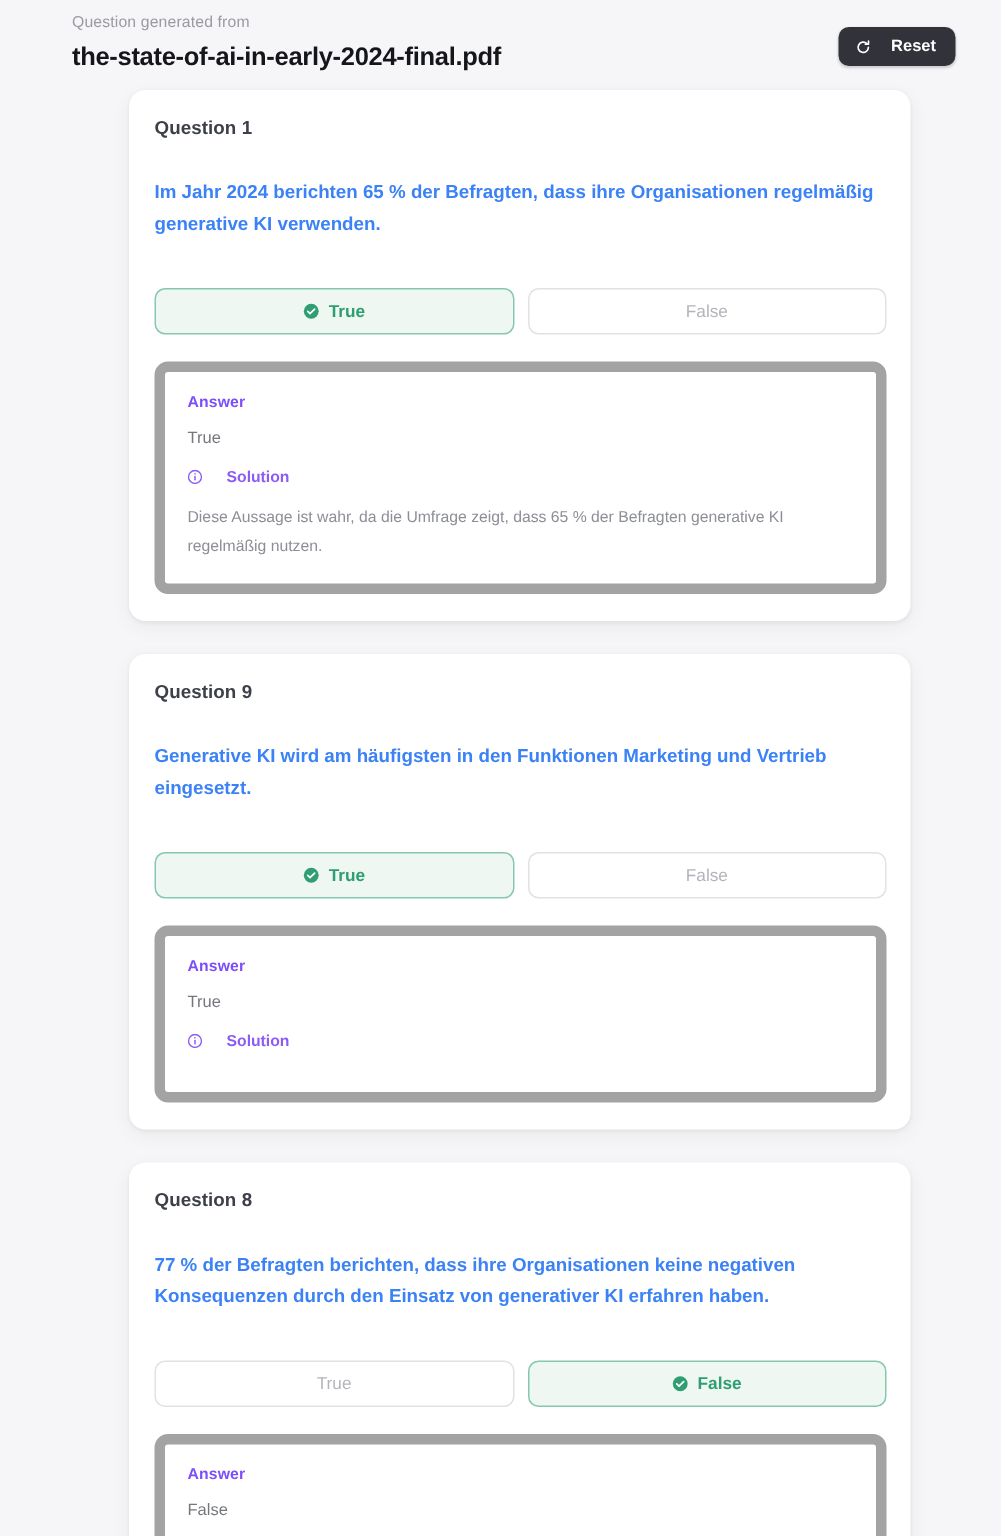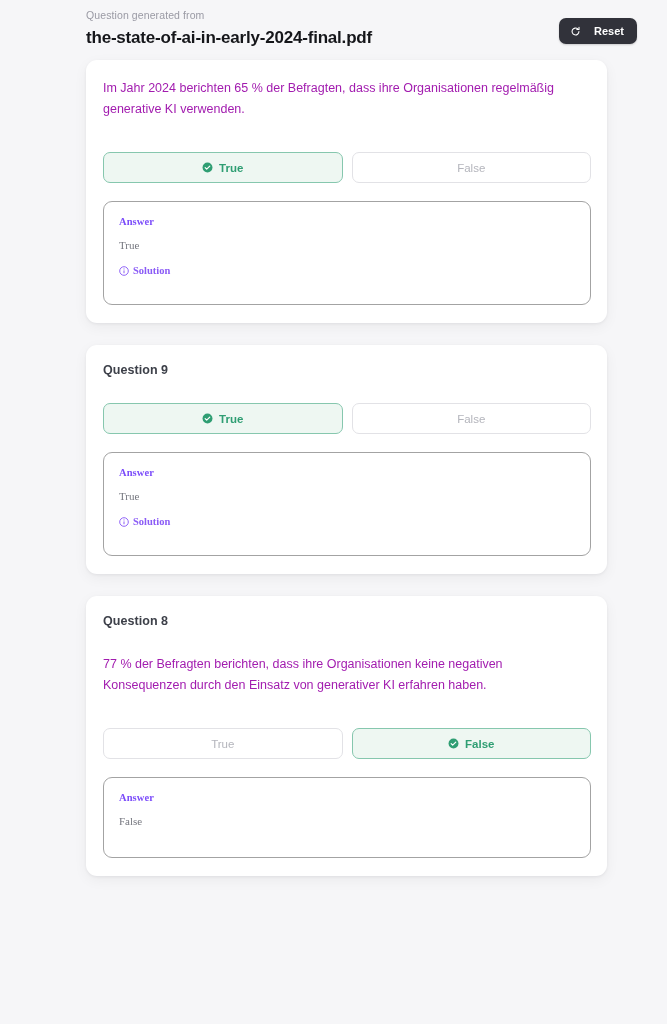--- a/index.html
+++ b/index.html
@@ -20,21 +20,21 @@
     width: 667px;
     min-height: 1024px;
     padding: 0 0 0 0;
   }
 
   
   .header {
     display: flex;
     align-items: flex-start;
     justify-content: space-between;
-    padding: 9px 30px 12px 86px;
+    padding: 9px 30px 12px 48px;
   }
 
   .header-text {
     display: flex;
     flex-direction: column;
     gap: 4px;
   }
 
   .header-eyebrow {
     font-size: 10.5px;
@@ -95,23 +95,24 @@
     font-size: 12.5px;
     font-weight: bold;
     color: #3d4049;
     letter-spacing: 0.05px;
     margin-bottom: 26px;
   }
 
   .q-text {
     font-size: 12.5px;
     line-height: 1.65;
-    color: #a21caf;
+    color: #3b82f6;
     margin-bottom: 33px;
     max-width: 480px;
+    font-weight: bold;
   }
 
   
   .choices {
     display: flex;
     gap: 9px;
     margin-bottom: 18px;
   }
 
   .choice {
@@ -141,45 +142,44 @@
   .check-icon {
     display: inline-block;
     width: 11px;
     height: 11px;
     flex: 0 0 11px;
   }
   .check-icon svg { display: block; width: 11px; height: 11px; }
 
   
   .answer-box {
-    border: 1px solid #a3a3a3;
+    border: 7px solid #a3a3a3;
     border-radius: 9px;
     padding: 14px 15px 16px 15px;
     background: #ffffff;
-    font-family: Liberation Serif, serif;
   }
 
   .answer-label {
     font-size: 10.5px;
     font-weight: bold;
     color: #7c4dfa;
     margin-bottom: 12px;
     letter-spacing: 0.1px;
   }
 
   .answer-value {
     font-size: 11px;
     color: #75777f;
     margin-bottom: 14px;
   }
 
   .solution-head {
     display: flex;
     align-items: center;
-    gap: 4px;
+    gap: 16px;
     font-size: 10.5px;
     font-weight: bold;
     color: #8b5cf6;
     margin-bottom: 12px;
   }
 
   .info-icon {
     display: inline-block;
     width: 10px;
     height: 10px;
@@ -210,20 +210,21 @@
           <path d="M13 8a5 5 0 1 1-1.6-3.66" stroke="#ffffff" stroke-width="1.6" stroke-linecap="round" fill="none"></path>
           <path d="M13.1 1.9v3.2h-3.2" stroke="#ffffff" stroke-width="1.6" stroke-linecap="round" stroke-linejoin="round" fill="none"></path>
         </svg>
       </span>
       <span>Reset</span>
     </button>
   </div>
 
   <div class="cards" id="cards">
       <div class="q-card">
+        <div class="q-title">Question 1</div>
         <div class="q-text">Im Jahr 2024 berichten 65 % der Befragten, dass ihre Organisationen regelmäßig generative KI verwenden.</div>
         <div class="choices">
           <button class="choice selected">
             <span class="check-icon">
               <svg viewBox="0 0 16 16" xmlns="http://www.w3.org/2000/svg">
                 <circle cx="8" cy="8" r="7.2" fill="#2f9e73"></circle>
                 <path d="M4.6 8.2l2.2 2.2 4.5-4.5" stroke="#ffffff" stroke-width="1.7" stroke-linecap="round" stroke-linejoin="round" fill="none"></path>
               </svg>
             </span>
             <span>True</span>
@@ -238,24 +239,26 @@
           <div class="solution-head">
             <span class="info-icon">
               <svg viewBox="0 0 16 16" xmlns="http://www.w3.org/2000/svg">
                 <circle cx="8" cy="8" r="6.9" stroke="#8b5cf6" stroke-width="1.5" fill="none"></circle>
                 <rect x="7.2" y="6.7" width="1.6" height="5" rx="0.7" fill="#8b5cf6"></rect>
                 <rect x="7.2" y="3.7" width="1.6" height="1.8" rx="0.8" fill="#8b5cf6"></rect>
               </svg>
             </span>
             <span>Solution</span>
           </div>
+          <div class="solution-text">Diese Aussage ist wahr, da die Umfrage zeigt, dass 65 % der Befragten generative KI regelmäßig nutzen.</div>
         </div>
       </div>
       <div class="q-card">
         <div class="q-title">Question 9</div>
+        <div class="q-text">Generative KI wird am häufigsten in den Funktionen Marketing und Vertrieb eingesetzt.</div>
         <div class="choices">
           <button class="choice selected">
             <span class="check-icon">
               <svg viewBox="0 0 16 16" xmlns="http://www.w3.org/2000/svg">
                 <circle cx="8" cy="8" r="7.2" fill="#2f9e73"></circle>
                 <path d="M4.6 8.2l2.2 2.2 4.5-4.5" stroke="#ffffff" stroke-width="1.7" stroke-linecap="round" stroke-linejoin="round" fill="none"></path>
               </svg>
             </span>
             <span>True</span>
           </button>

